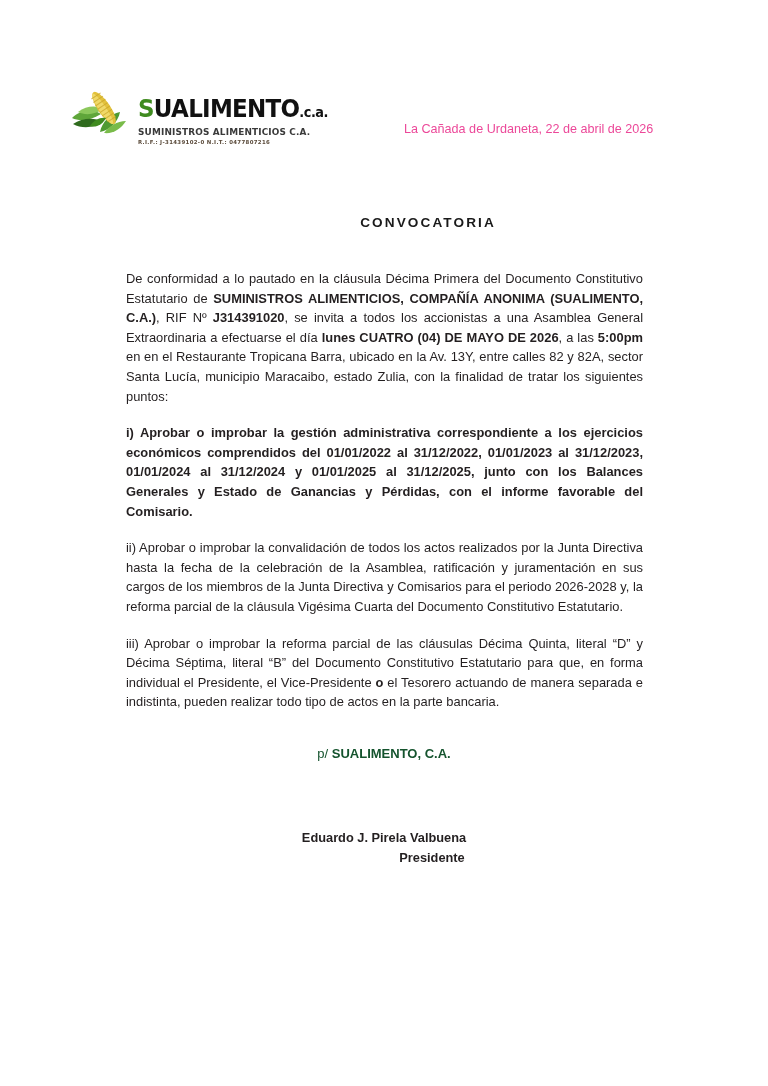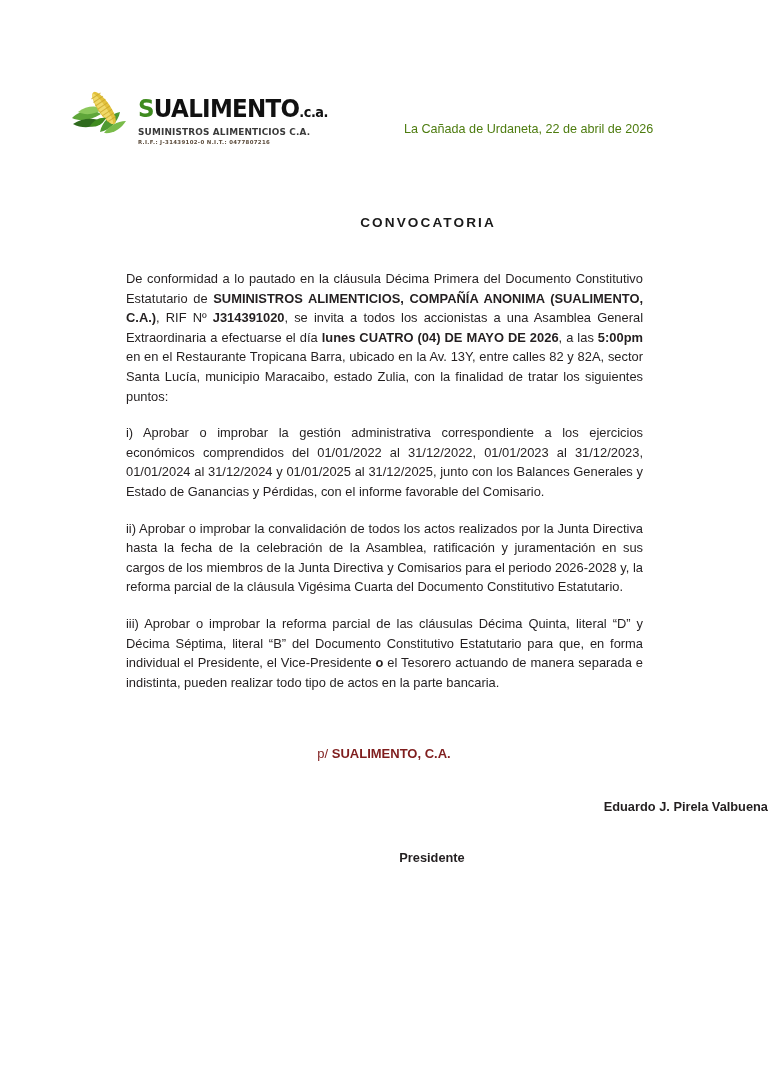--- a/index.html
+++ b/index.html
@@ -97,21 +97,21 @@
     white-space: nowrap;
     margin-top: 1px;
   }
 
   .doc-date {
     position: absolute;
     left: 404px;
     top: 121px;
     font-size: 12.6px;
     line-height: 16px;
-    color: #4d7c0f;
+    color: #ec4899;
     white-space: nowrap;
   }
 
   
   .doc-title {
     position: absolute;
     left: 0;
     top: 215px;
     width: 768px;
     text-align: center;
@@ -137,45 +137,45 @@
     text-align: justify;
     text-justify: inter-word;
     color: #231f20;
     hyphens: none;
   }
 
   p.para b, p.para strong {
     font-weight: bold;
   }
 
-  .p-i   { margin-top: 20px; }
+  .p-i   { margin-top: 20px; font-weight: bold; }
   .p-ii  { margin-top: 11px; }
   .p-iii { margin-top: 11px; }
   .p-iv  { margin-top: 11px; }
 
   .bold-o { font-weight: bold; }
 
   
   .sig-for {
     position: absolute;
     left: 0;
     top: 746px;
     width: 768px;
     text-align: center;
     font-size: 13px;
-    color: #7f1d1d;
+    color: #14532d;
   }
   .sig-for b { font-weight: bold; }
 
   .sig-name {
     position: absolute;
     left: 0;
-    top: 799px;
-    width: 768px;
-    text-align: right;
+    top: 830px;
+    width: 768px;
+    text-align: center;
     font-size: 12.8px;
     font-weight: bold;
     color: #231f20;
   }
   .sig-role {
     position: absolute;
     left: 0;
     top: 850px;
     width: 768px;
     text-align: center;

